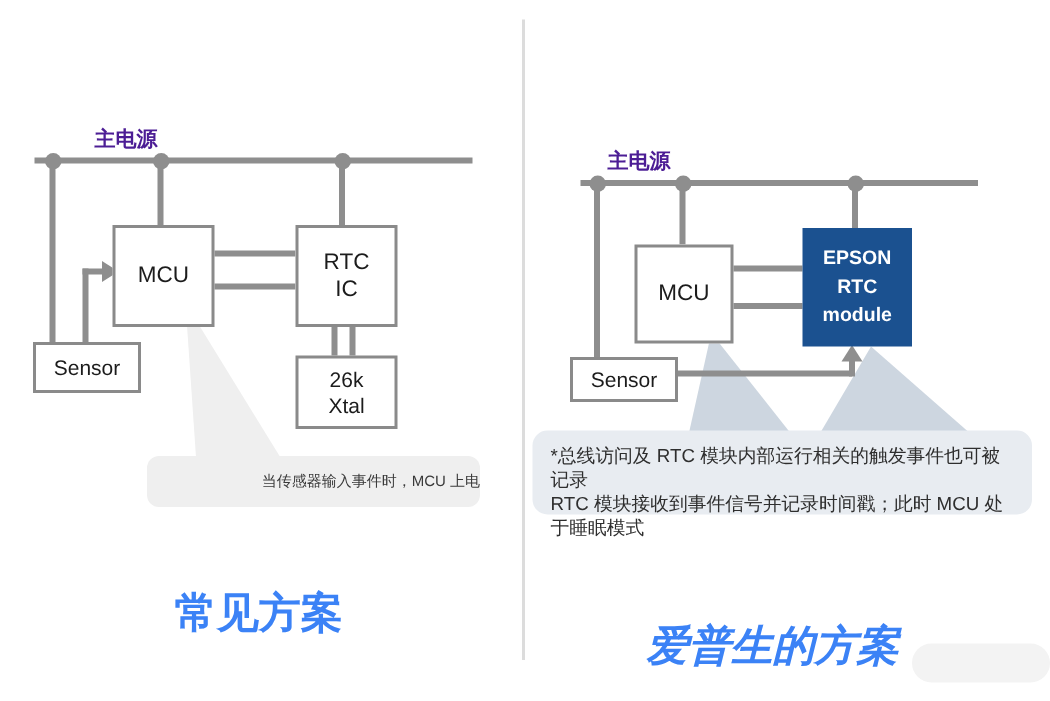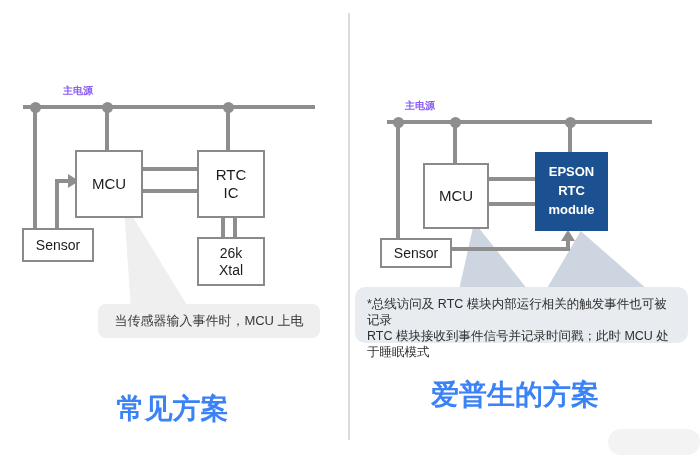--- a/index.html
+++ b/index.html
@@ -12,23 +12,23 @@
   .dot{position:absolute;width:11px;height:11px;border-radius:50%;background:var(--wire,#8e8e8e);}
   .arrow-right{position:absolute;width:0;height:0;border-top:7px solid transparent;border-bottom:7px solid transparent;border-left:11px solid var(--wire,#8e8e8e);}
   .arrow-up{position:absolute;width:0;height:0;border-left:7px solid transparent;border-right:7px solid transparent;border-bottom:11px solid var(--wire,#8e8e8e);}
   
   .node{position:absolute;background:#fff;border:2px solid #8a8a8a;display:flex;flex-direction:column;align-items:center;justify-content:center;text-align:center;line-height:1.2;font-size:15px;color:#1c1c1c;}
   .node.small{font-size:14px;}
   .epson{background:var(--epson-blue,#1b5190);border:none;color:#fff;font-size:13px;font-weight:600;line-height:1.45;}
   
   .tail-gray{position:absolute;background:var(--callout-gray,#efefef);}
   .tail-blue{position:absolute;background:var(--tail-blue,#cdd6e0);}
-  .callout-left{position:absolute;background:var(--callout-gray,#efefef);border-radius:8px;display:flex;align-items:center;justify-content:center;font-size:13px;color:#3a3a3a;}
+  .callout-left{position:absolute;background:var(--callout-gray,#efefef);border-radius:8px;display:flex;align-items:center;justify-content:flex-end;font-size:10px;color:#3a3a3a;}
   .callout-right{position:absolute;background:var(--callout-blue,#e8ecf1);border-radius:10px;padding:9px 12px;font-size:12.5px;line-height:16px;color:#2e2e2e;box-sizing:border-box;}
-  .power-label{position:absolute;font-size:10px;font-weight:bold;color:#8b5cf6;}
+  .power-label{position:absolute;font-size:14px;font-weight:bold;color:#4c1d95;}
   .panel-title{position:absolute;text-align:center;font-size:28px;font-weight:700;color:#3b82f6;}
   .divider{position:absolute;background:#dcdcdc;}
   .blob{position:absolute;background:#f3f3f3;border-radius:14px;}
 </style>
 </head>
 <body>
 
 <div class="stage">
 
   <div class="divider" style="left:348px;top:13px;width:2px;height:427px;"></div>
@@ -111,18 +111,18 @@
     </div>
     <div class="node small" style="left:380px;top:238px;width:68px;height:26px;">
       <span>Sensor</span>
     </div>
 
     <div class="callout-right" style="left:355px;top:287px;width:333px;height:56px;">
       <div>*总线访问及 RTC 模块内部运行相关的触发事件也可被记录</div>
       <div>RTC 模块接收到事件信号并记录时间戳；此时 MCU 处于睡眠模式</div>
     </div>
 
-    <div class="panel-title" style="left:345px;top:376px;width:340px;">爱普生的方案</div>
+    <div class="panel-title" style="left:345px;top:412px;width:340px;font-style:italic;">爱普生的方案</div>
 
     <div class="blob" style="left:608px;top:429px;width:92px;height:26px;"></div>
   </div>
 
 </div>
 
 </body></html>

